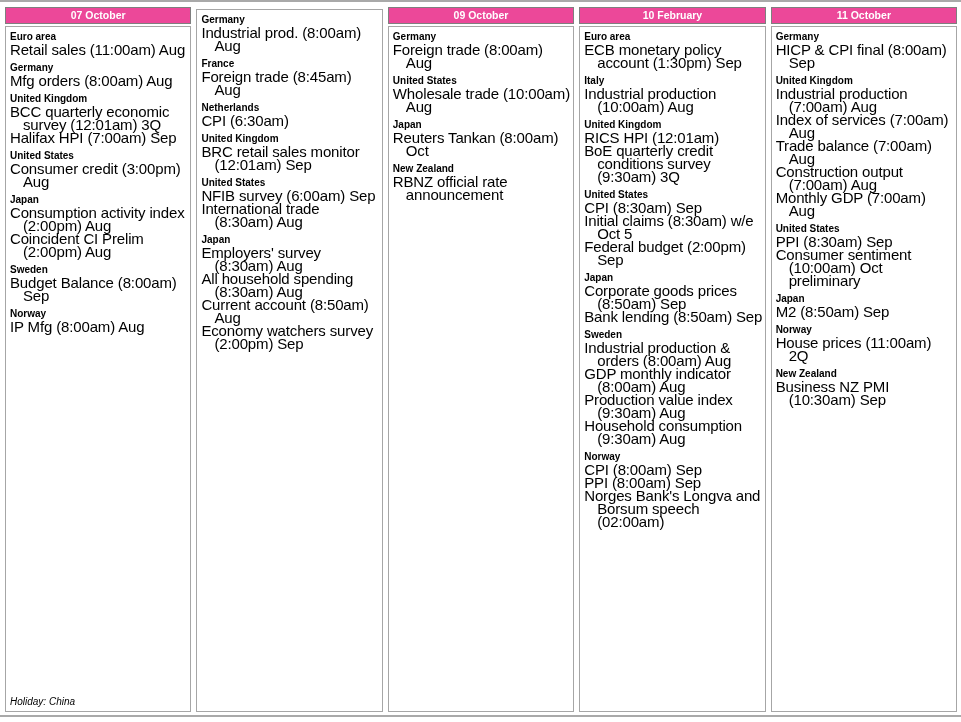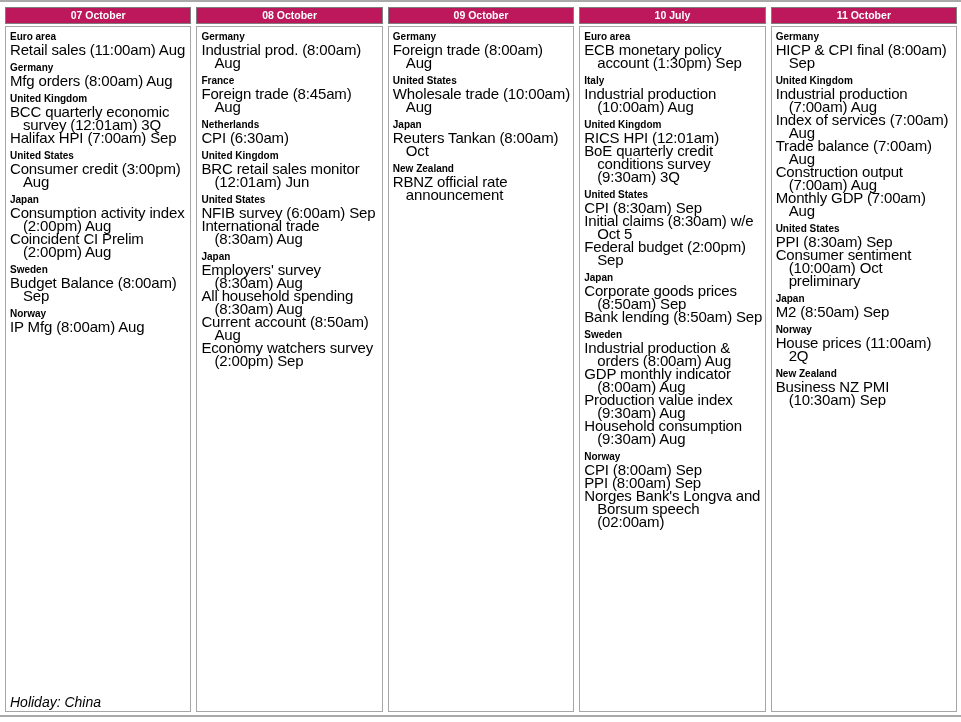--- a/index.html
+++ b/index.html
@@ -23,21 +23,21 @@
     position: absolute; top: 715px; left: 0; width: 961px; height: 0;
     border-top: 2px solid #a9a9a9;
   }
   .calendar {
     position: absolute; top: 7px; left: 5px; width: 952px; height: 705px;
     display: flex; gap: 5px;
   }
   .col { flex: 1 1 0; display: flex; flex-direction: column; min-width: 0; }
   .col-header {
     height: 17px; line-height: 15px;
-    background: #be185d;
+    background: #ec4899;
     border: 1px solid #7f7f7f;
     color: #ffffff;
     font-weight: bold;
     font-size: 10.5px;
     text-align: center;
   }
   .col-body {
     margin-top: 2px;
     flex: 1 1 auto;
     border: 1px solid #a6a6a6;
@@ -56,21 +56,21 @@
     font-size: 15px;
     line-height: 13px;
     letter-spacing: -0.15px;
     color: #000000;
     padding-left: 13px;
     text-indent: -13px;
   }
   .holiday-note {
     margin-top: auto;
     font-style: italic;
-    font-size: 14px;
+    font-size: 10px;
     line-height: 12px;
     color: #000000;
   }
 </style>
 </head>
 <body>
 
 <div class="page">
   <div class="rule-top"></div>
   <div class="calendar" id="calendar">
@@ -104,37 +104,36 @@
   <div class="event">Budget Balance (8:00am) Sep</div>
           </div>
           <div class="entry">
     <div class="country">Norway</div>
   <div class="event">IP Mfg (8:00am) Aug</div>
           </div>
           <div class="holiday-note">Holiday: China</div>
         </div>
   </div>
       <div class="col">
-    <div class="col-header">08 October</div>
     <div class="col-body">
           <div class="entry">
     <div class="country">Germany</div>
   <div class="event">Industrial prod. (8:00am) Aug</div>
           </div>
           <div class="entry">
     <div class="country">France</div>
   <div class="event">Foreign trade (8:45am) Aug</div>
           </div>
           <div class="entry">
     <div class="country">Netherlands</div>
   <div class="event">CPI (6:30am)</div>
           </div>
           <div class="entry">
     <div class="country">United Kingdom</div>
-  <div class="event">BRC retail sales monitor (12:01am) Jun</div>
+  <div class="event">BRC retail sales monitor (12:01am) Sep</div>
           </div>
           <div class="entry">
     <div class="country">United States</div>
   <div class="event">NFIB survey (6:00am) Sep</div>
             <div class="event">International trade (8:30am) Aug</div>
           </div>
           <div class="entry">
     <div class="country">Japan</div>
   <div class="event">Employers' survey (8:30am) Aug</div>
             <div class="event">All household spending (8:30am) Aug</div>
@@ -158,21 +157,21 @@
     <div class="country">Japan</div>
   <div class="event">Reuters Tankan (8:00am) Oct</div>
           </div>
           <div class="entry">
     <div class="country">New Zealand</div>
   <div class="event">RBNZ official rate announcement</div>
           </div>
         </div>
   </div>
       <div class="col">
-    <div class="col-header">10 July</div>
+    <div class="col-header">10 February</div>
     <div class="col-body">
           <div class="entry">
     <div class="country">Euro area</div>
   <div class="event">ECB monetary policy account (1:30pm) Sep</div>
           </div>
           <div class="entry">
     <div class="country">Italy</div>
   <div class="event">Industrial production (10:00am) Aug</div>
           </div>
           <div class="entry">

